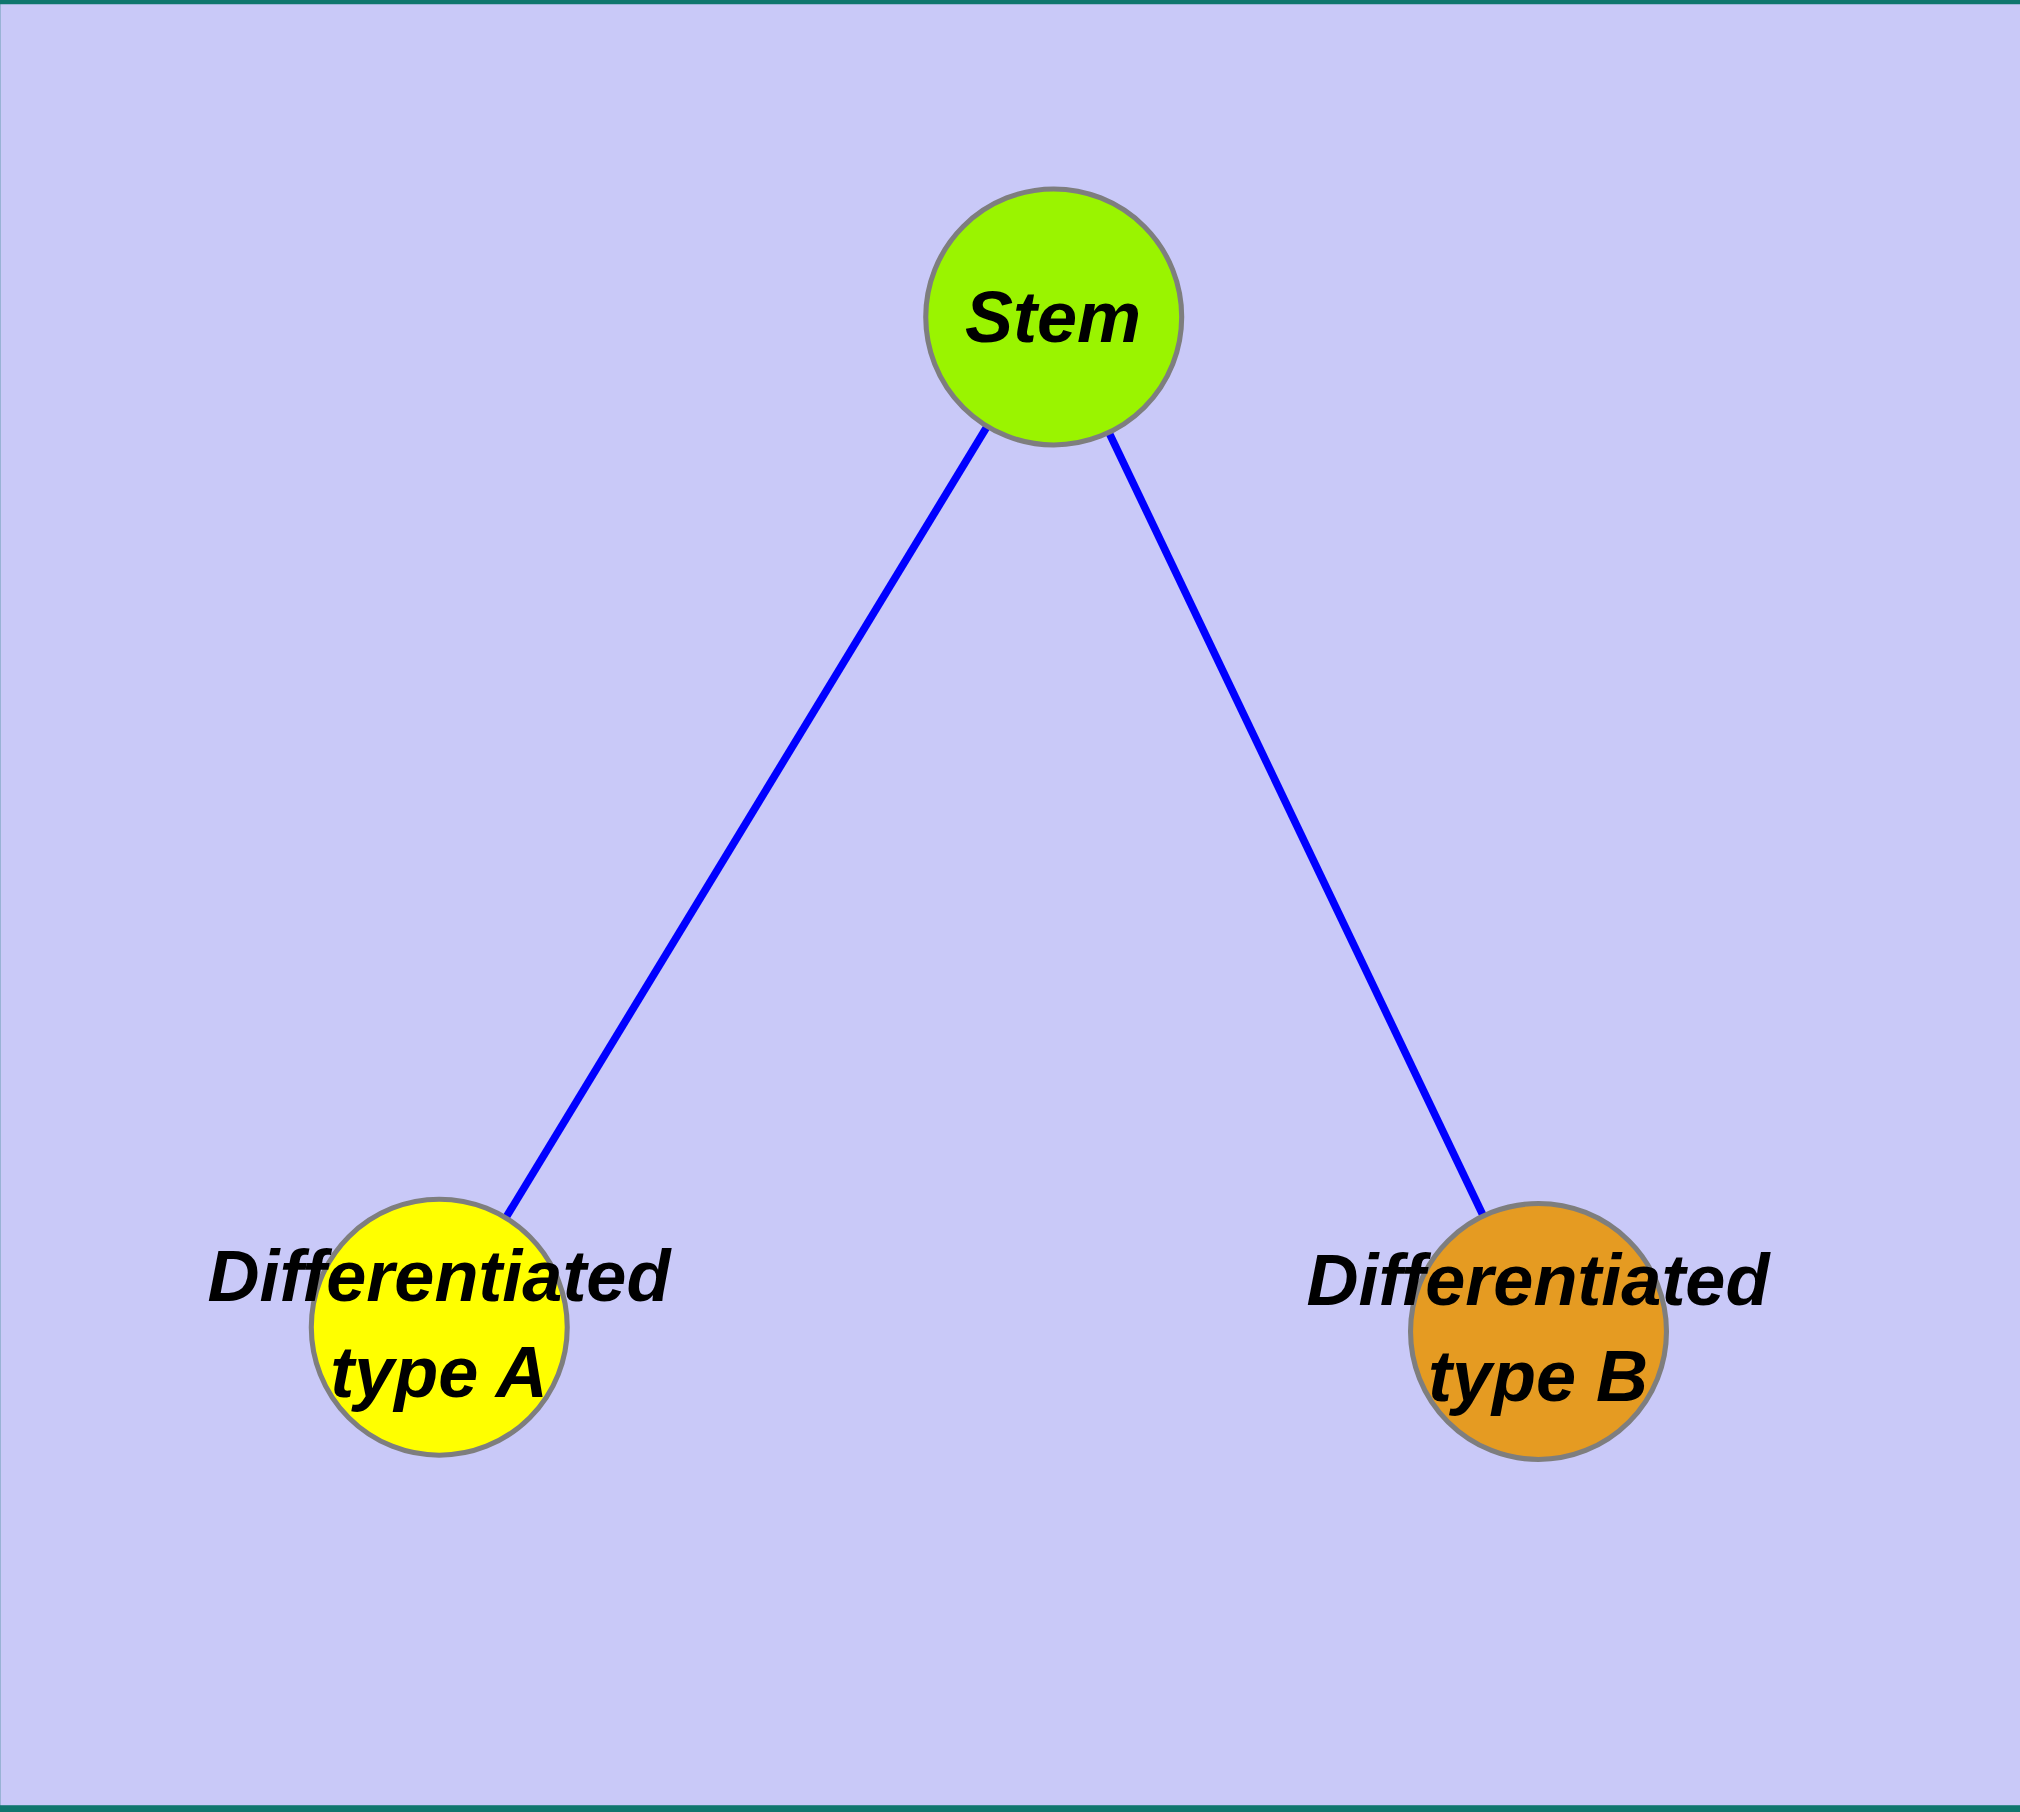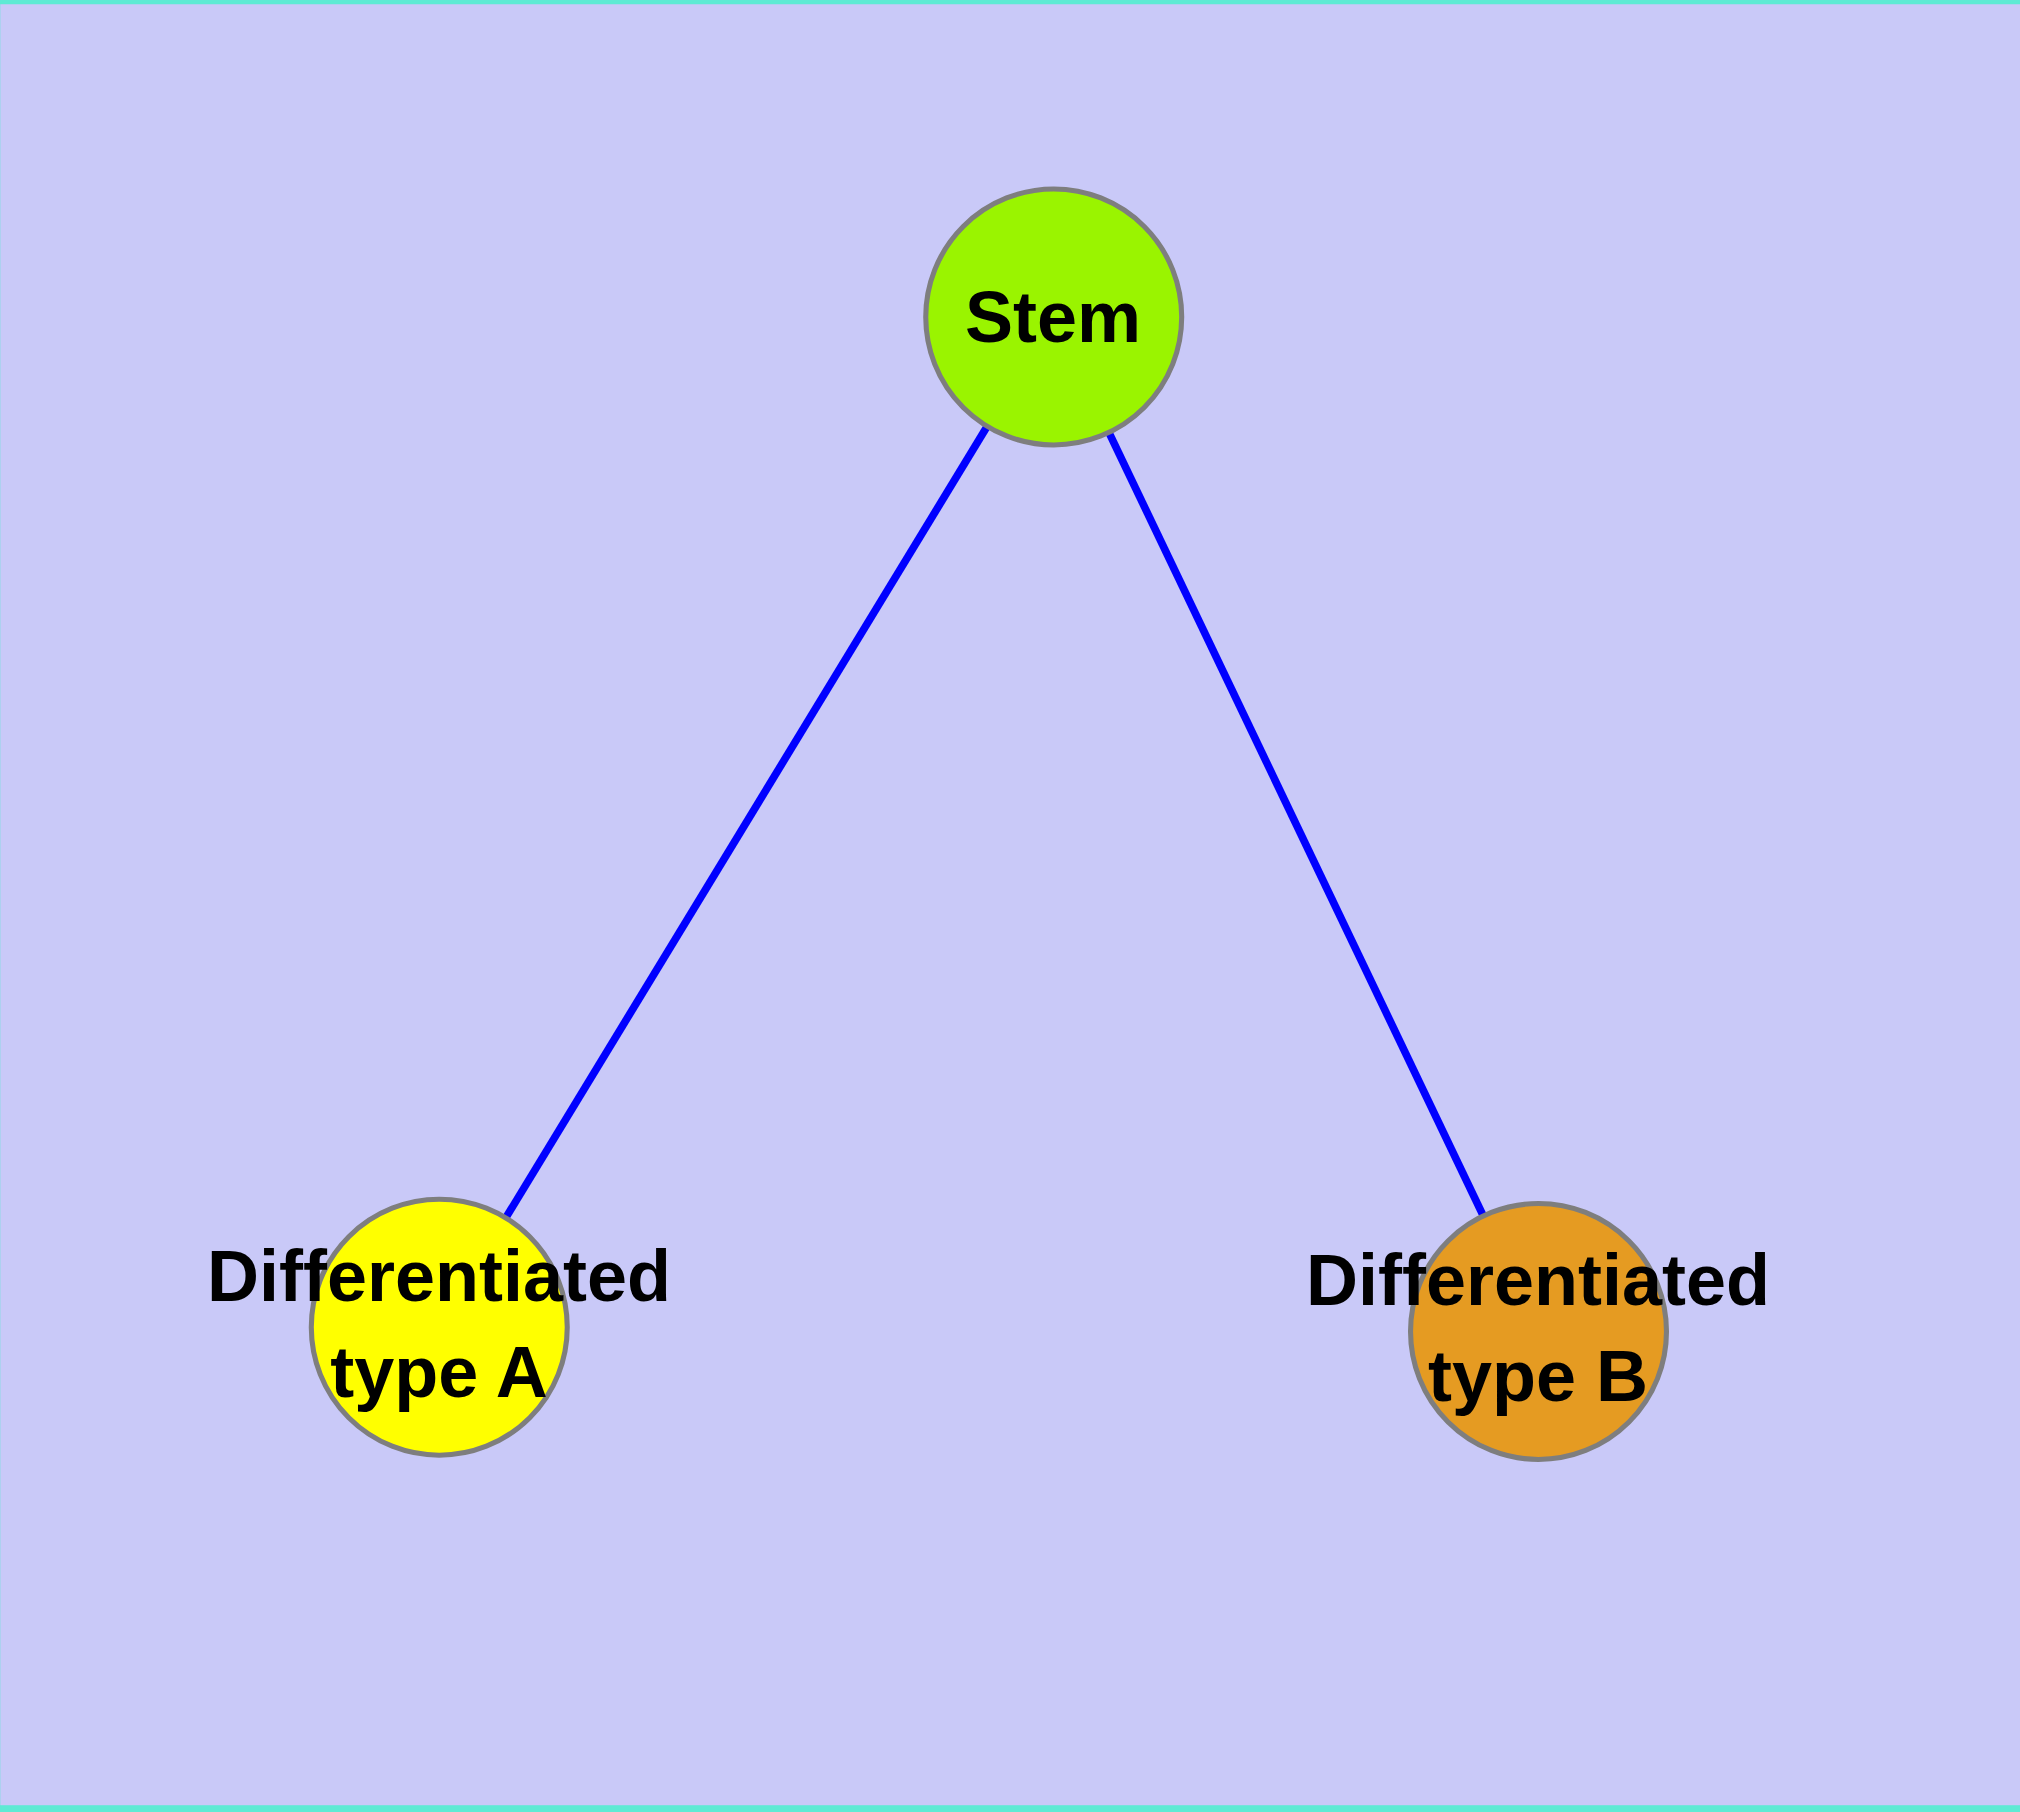--- a/index.html
+++ b/index.html
@@ -4,23 +4,24 @@
 <style>
   html, body {
     margin: 0;
     padding: 0;
     background: #FFFFFF;
   }
   .stage {
     position: relative;
     width: 2021px;
     height: 1812px;
-    background: #5eead4;
+    background: #0f766e;
     overflow: hidden;
     font-family: "Liberation Sans", "DejaVu Sans", sans-serif;
+    font-style: italic;
   }
   .graph-svg {
     position: absolute;
     left: 0;
     top: 0;
     width: 2021px;
     height: 1812px;
     display: block;
   }
   .node-label {

